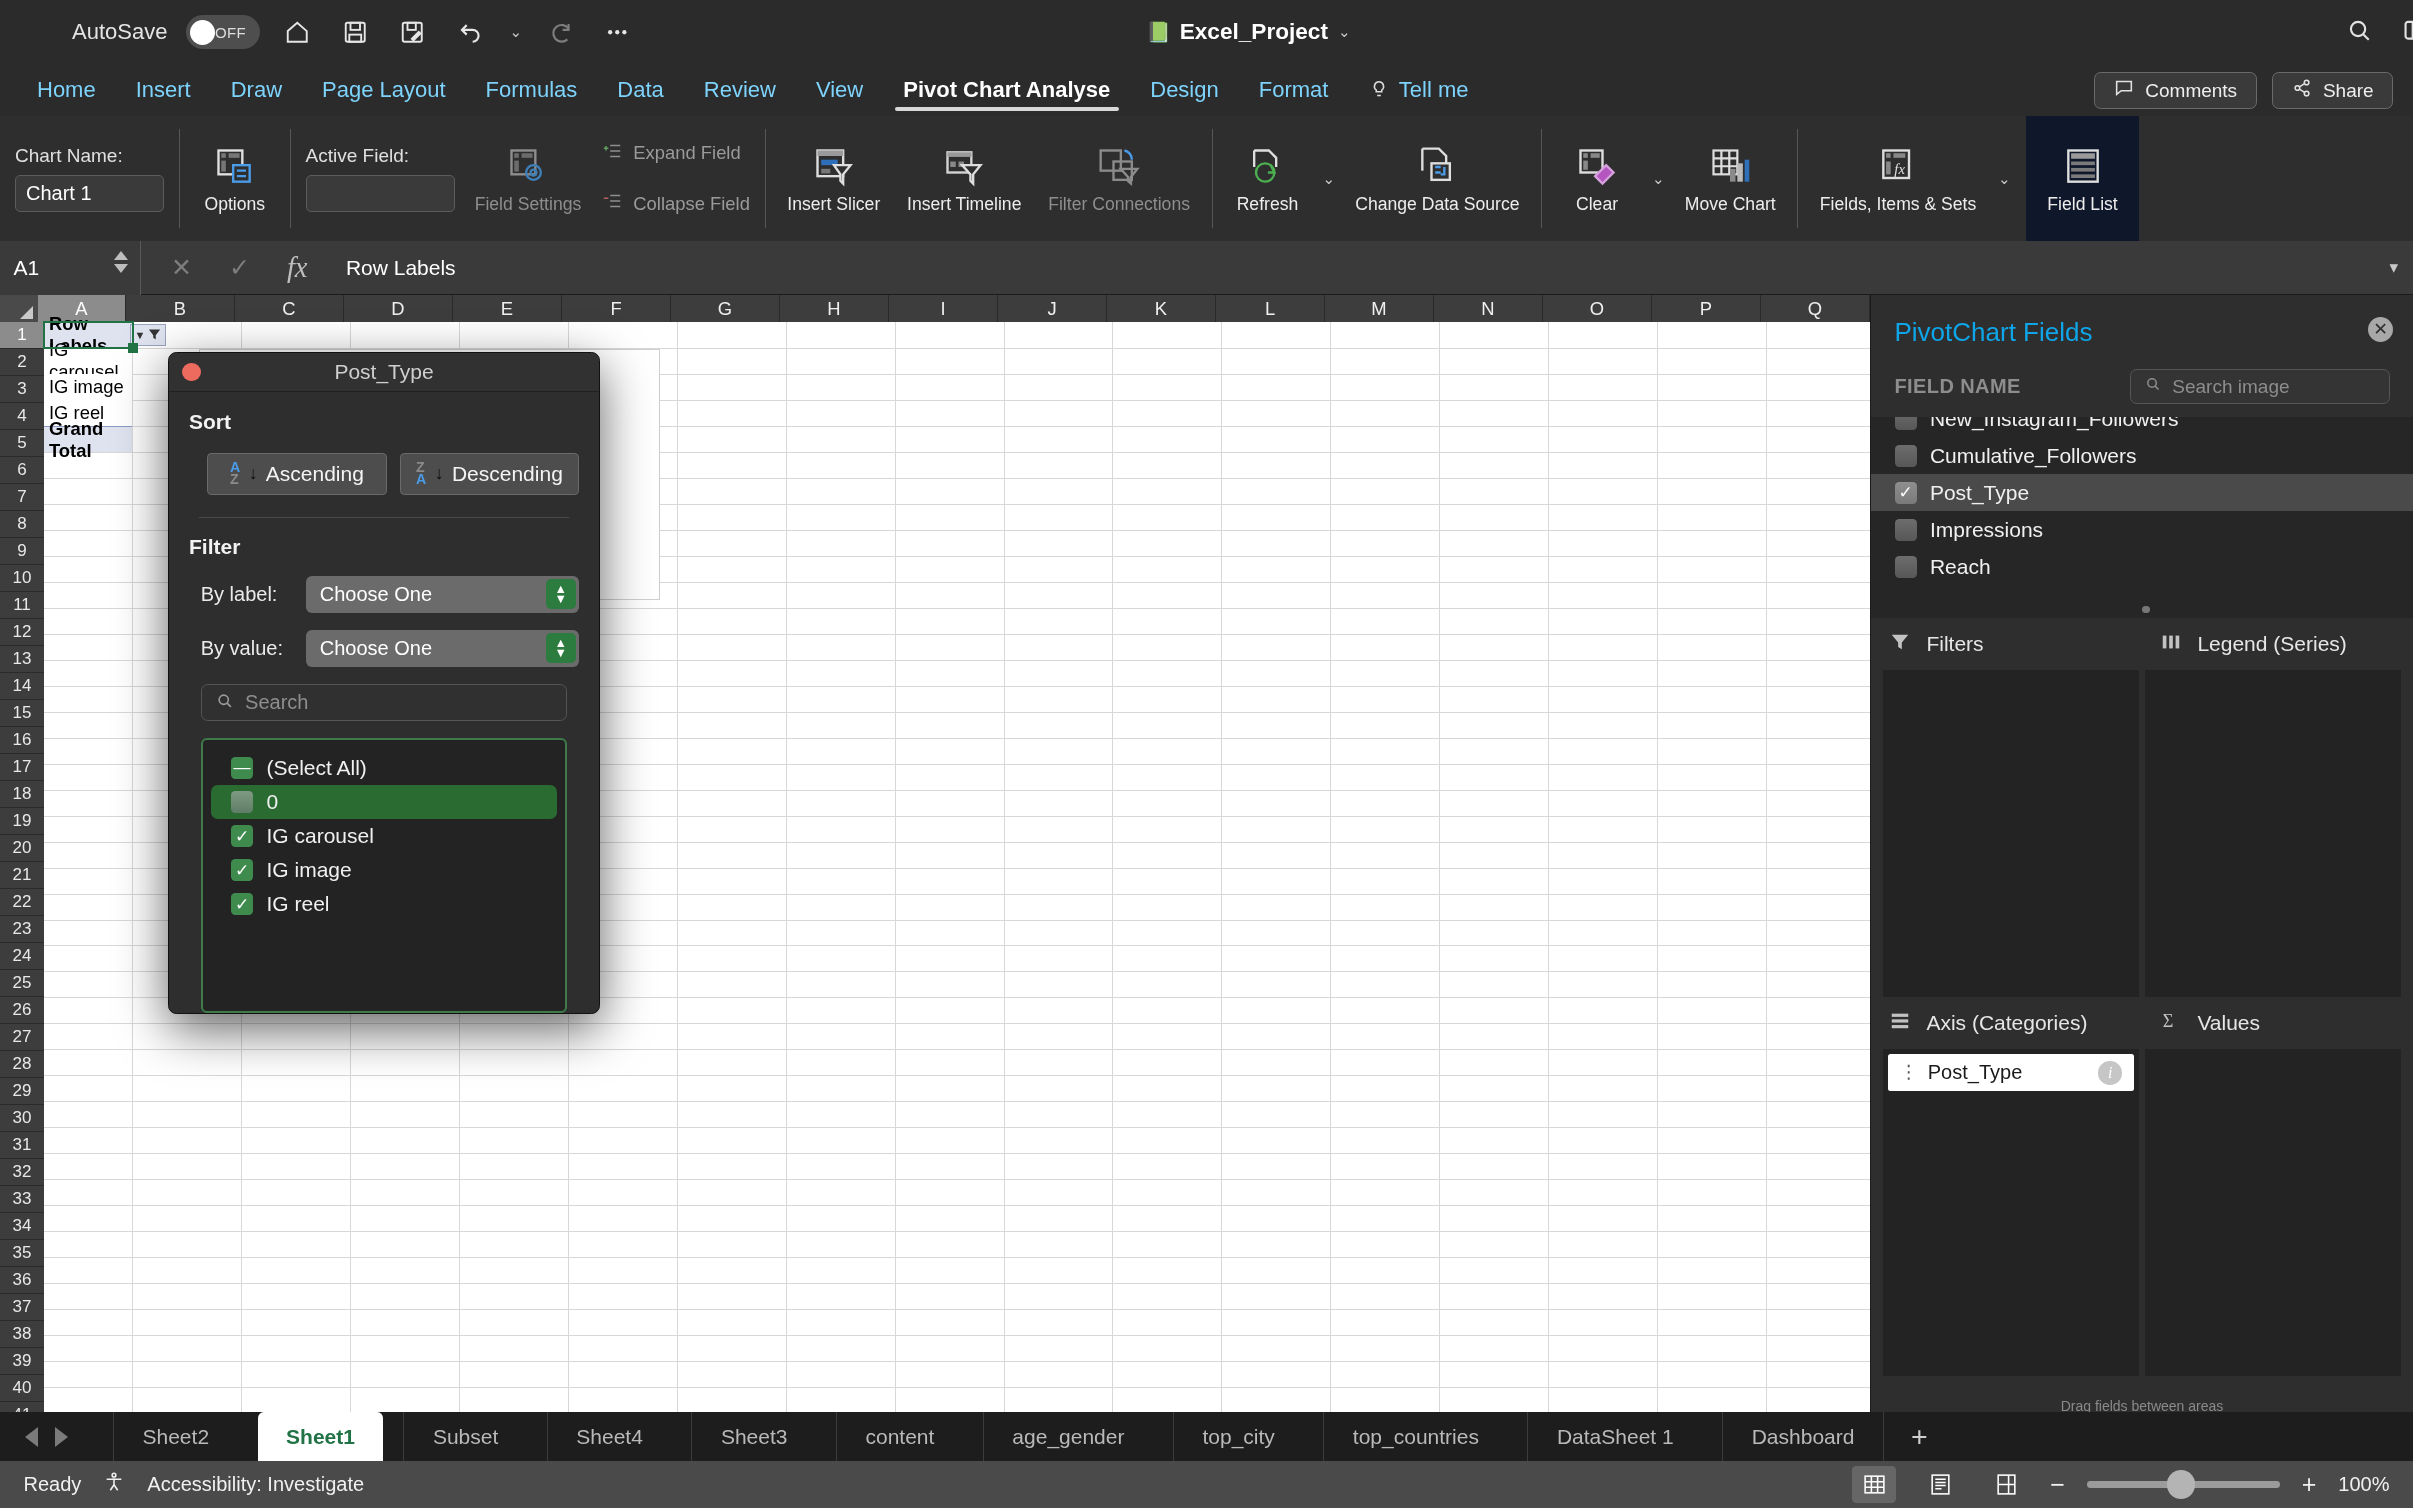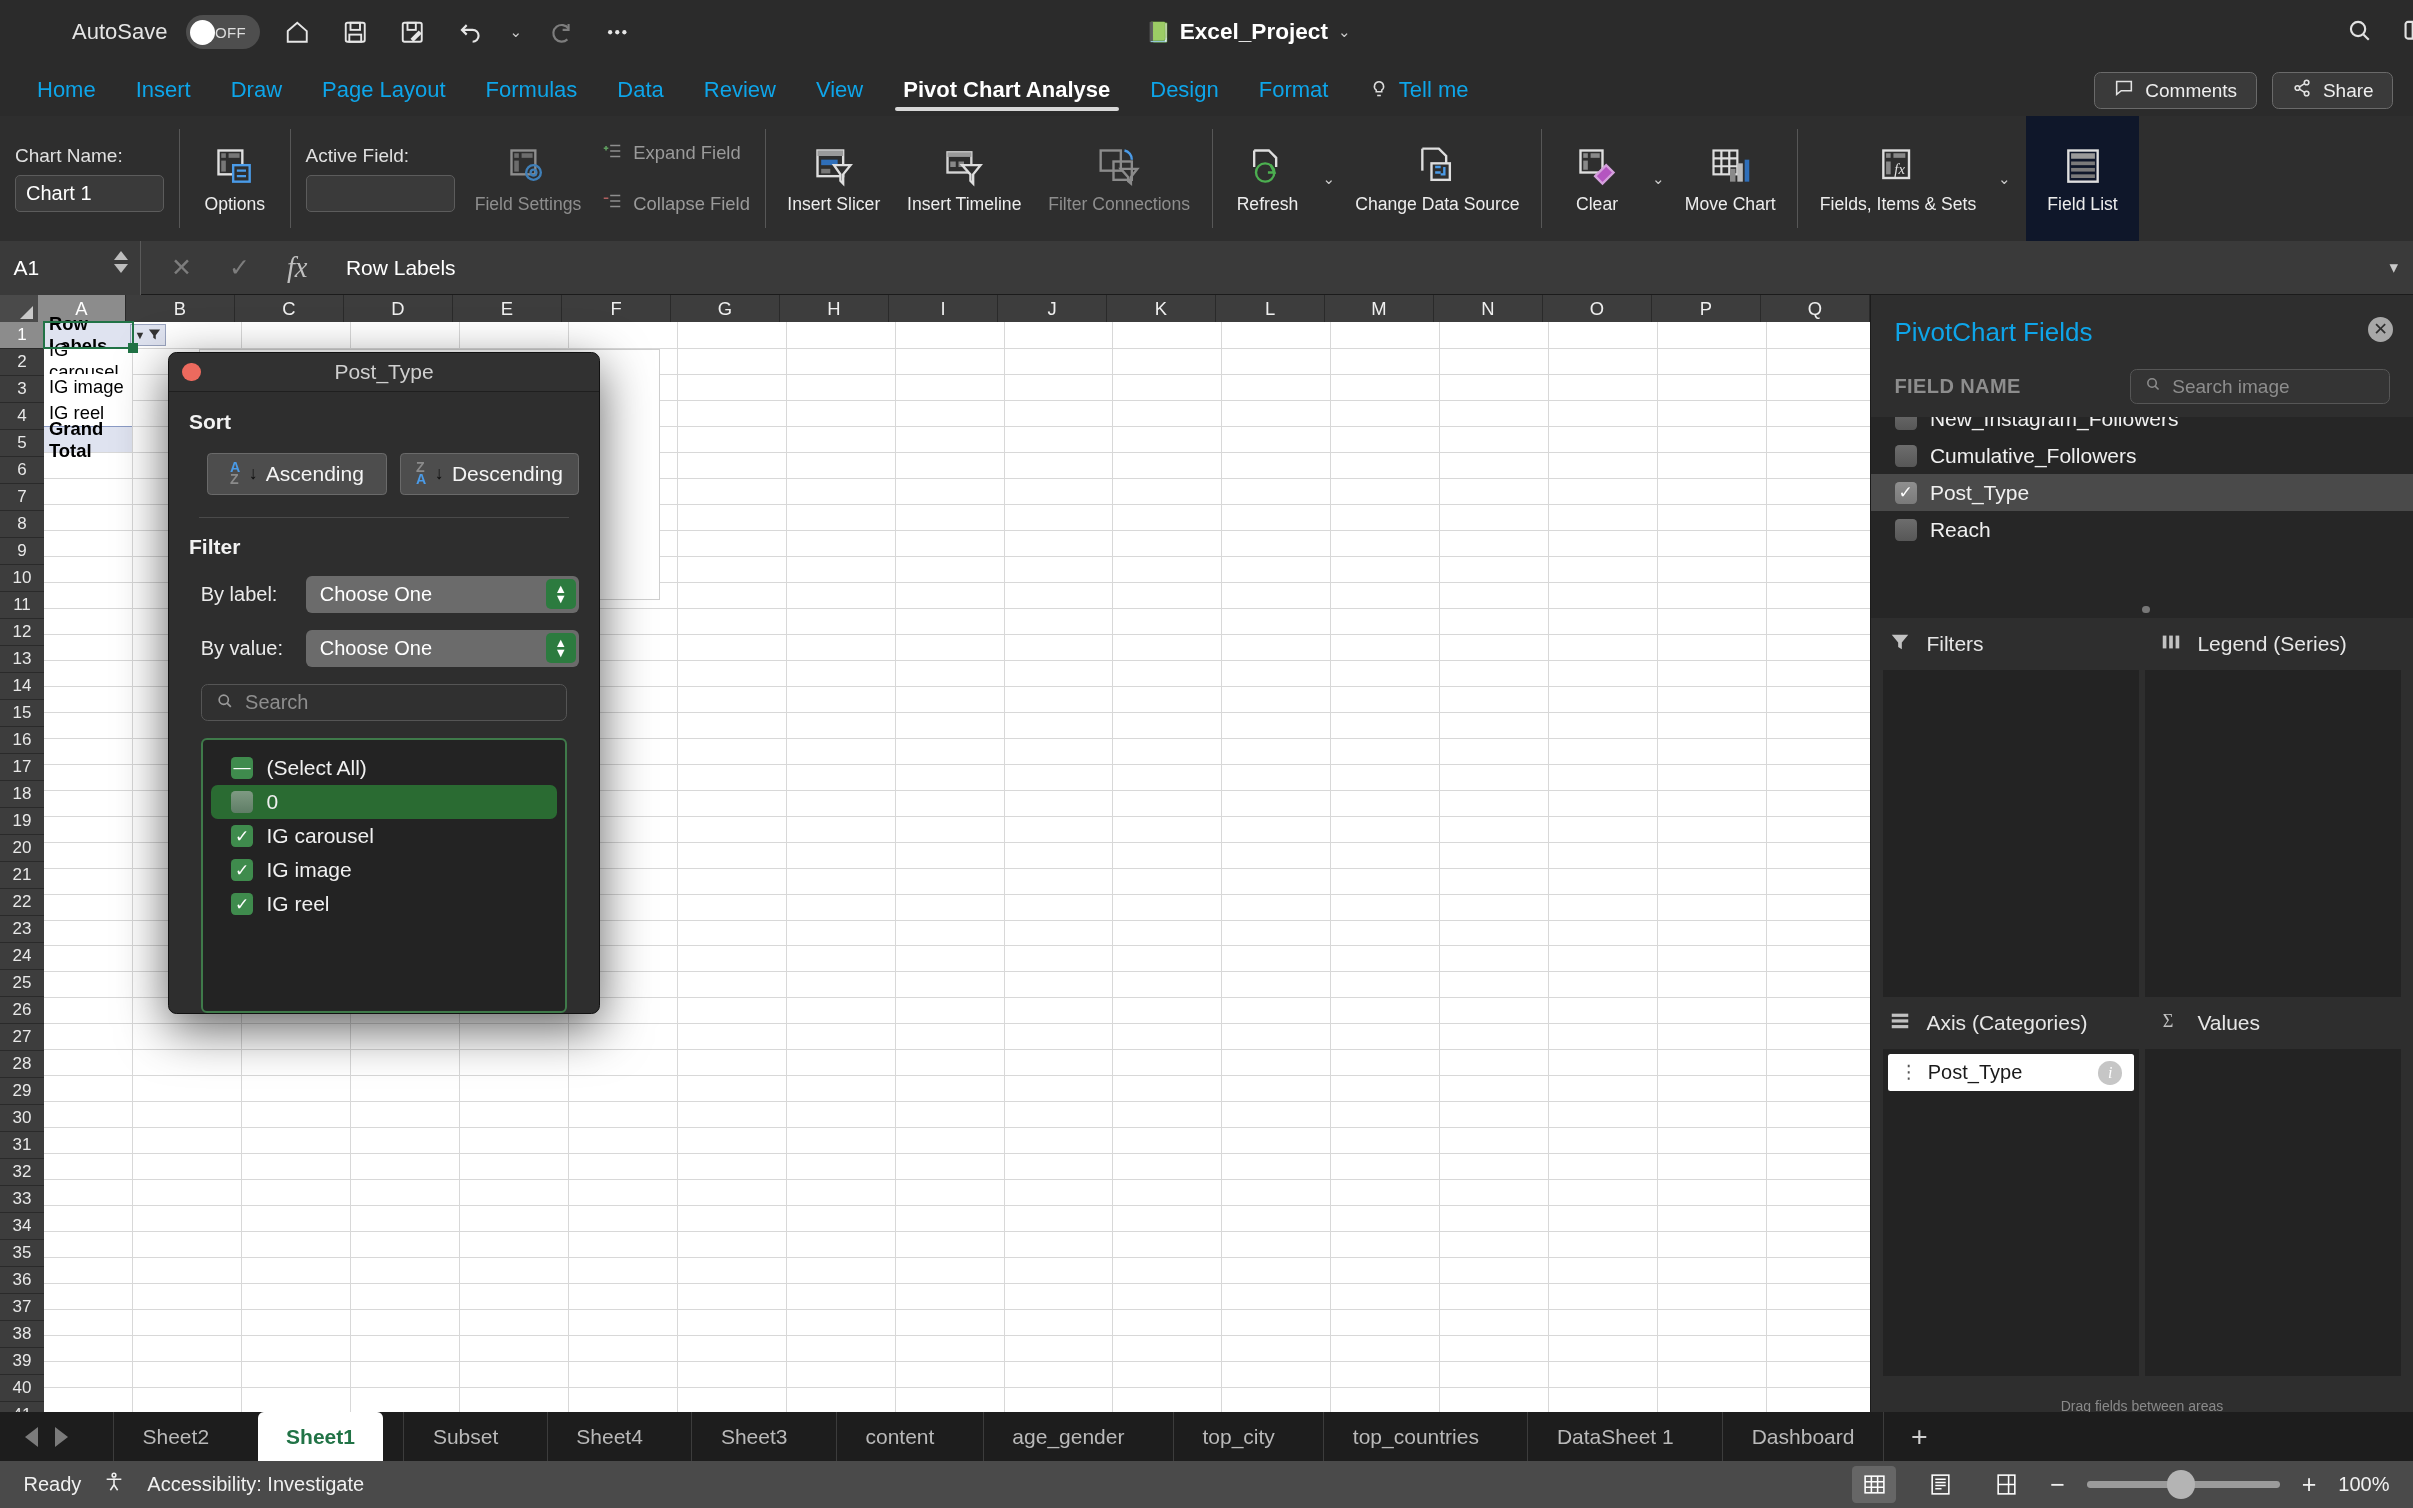--- a/index.html
+++ b/index.html
@@ -39,21 +39,21 @@
     display:flex;align-items:center;gap:28.5px;
   }
   .title-right svg { width:28.5px; height:28.5px; }
 
   
   .tabbar {
     position:absolute; top:64px; left:0; width:2413px; height:52px;
     background:#2b2b2b; display:flex; align-items:center; padding-left:17px;
   }
   .tab {
-    font-size:22px; color:#0ea5e9; padding:0 20px; height:52px;
+    font-size:22px; color:#7dd3fc; padding:0 20px; height:52px;
     display:flex;align-items:center; position:relative;
   }
   .tab.active { color:#fff; font-weight:bold; }
   .tab.active::after{
     content:""; position:absolute; left:11.7px; right:11.7px; bottom:5px;
     height:4.2px; background:#d8d8d8; border-radius:2.5px;
   }
   .tab .bulb { margin-right:8.4px; display:inline-flex; }
   .tabbar-right { position:absolute; right:20px; top:8.4px; display:flex; gap:15px; }
   .pillbtn {
@@ -829,20 +829,24 @@
       <div class="frowi">
         <span class="pcbx"></span>
         <span class="lbl">Cumulative_Followers</span>
       </div>
       <div class="frowi sel">
         <span class="pcbx on">✓</span>
         <span class="lbl">Post_Type</span>
       </div>
       <div class="frowi">
         <span class="pcbx"></span>
+        <span class="lbl">Impressions</span>
+      </div>
+      <div class="frowi">
+        <span class="pcbx"></span>
         <span class="lbl">Reach</span>
       </div>
       <span class="scrolldot"></span>
     </div>
     <div class="areas">
       <div class="areahd">
         <span><svg width="22" height="22" viewBox="0 0 24 24" fill="#c2c2c2">
               <path d="M3 4 H21 L14 12.5 V20 L10 17.5 V12.5 Z"></path>
             </svg></span>
         <span>Filters</span>

